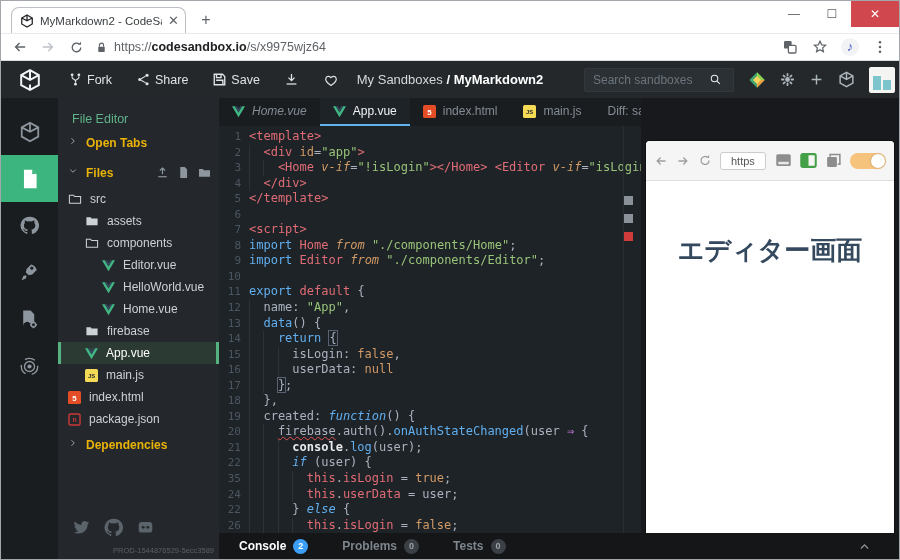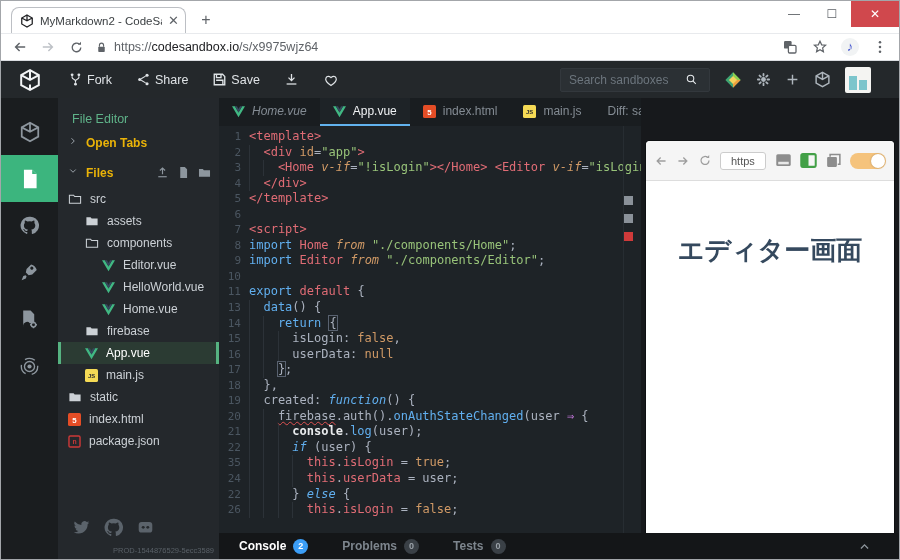--- a/index.html
+++ b/index.html
@@ -12,33 +12,33 @@
   .chrome-tab .title { font-size:11.5px; color:#3c4043; white-space:nowrap; overflow:hidden; flex:1; }
   .tab-close { color:#5f6368; font-size:13px; line-height:1; cursor:default; }
   .newtab-btn { margin-left:8px; margin-bottom:4px; color:#5f6368; font-size:16px; width:24px; text-align:center; }
   .win-controls { position:absolute; right:0; top:0; display:flex; height:26px; }
   .win-btn { width:38px; display:flex; align-items:center; justify-content:center; color:#5f6368; font-size:12px; }
   .win-btn.close { width:48px; background:#d0484d; color:#fff; }
   .addressbar { height:28px; border-top:1px solid #e8eaed; border-bottom:1px solid #dadce0; display:flex; align-items:center; padding:0 10px; gap:10px; flex:none; background:#fff; }
   .nav-ic { width:18px; height:18px; color:#5f6368; }
   .nav-ic.dim { color:#bdc1c6; }
   .url-box { display:flex; align-items:center; gap:6px; flex:1; font-size:12.5px; color:#5f6368; }
-  .url-box b { color:#202124; font-weight:normal; }
+  .url-box b { color:#202124; font-weight:bold; }
   .addr-right { display:flex; align-items:center; gap:12px; }
   .ext-music { width:18px; height:18px; border-radius:50%; background:#f1f3f4; color:#4a5bd0; font-size:13px; text-align:center; line-height:18px; }
 
   
   .app { flex:1; display:flex; flex-direction:column; background:#1a1d1f; overflow:hidden; }
   .csb-header { height:37px; background:#24282b; display:flex; align-items:center; flex:none; color:#e9ecef; position:relative; }
   .csb-logo { width:57px; display:flex; align-items:center; justify-content:center; color:#f2f4f6; }
   .hdr-actions { display:flex; align-items:center; gap:4px; }
   .hdr-btn { display:flex; align-items:center; gap:4px; padding:0 10px; font-size:12.5px; color:#dfe3e6; height:37px; }
   .hdr-title { position:absolute; left:0; right:0; text-align:center; font-size:13px; color:#d3d8db; pointer-events:none; }
   .hdr-title b { color:#fff; font-weight:bold; }
-  .hdr-right { margin-left:auto; display:flex; align-items:center; gap:14px; padding-right:28px; }
+  .hdr-right { margin-left:auto; display:flex; align-items:center; gap:14px; padding-right:4px; }
   .searchbox { background:#2b3034; border:1px solid #33383d; border-radius:2px; height:24px; width:150px; display:flex; align-items:center; padding:0 8px; gap:6px; }
   .searchbox input { background:transparent; border:none; outline:none; color:#aab2b8; font-size:12px; width:110px; font-family:"Liberation Sans",sans-serif; }
   .searchbox input::placeholder { color:#6c757d; }
   .avatar { width:26px; height:26px; background:#f4f4f2; border-radius:2px; display:flex; align-items:flex-end; justify-content:center; gap:2px; padding:3px; }
   .avatar i { display:block; width:8px; background:#7cc5cc; }
   .avatar i.b1 { height:14px; } .avatar i.b2 { height:10px; }
 
   .csb-body { flex:1; display:flex; overflow:hidden; }
   .activity-bar { width:57px; background:#1a1d1f; flex:none; display:flex; flex-direction:column; align-items:center; padding-top:10px; }
   .act-item { width:57px; height:47px; display:flex; align-items:center; justify-content:center; color:#8d969e; }
@@ -224,20 +224,21 @@
             </span>
           </div>
           <div class="hdr-btn">
             <span class="ic">
               <svg viewBox="0 0 20 20" width="16" height="16" fill="currentColor">
                 <path d="M10 16.8C4.3 13 2.6 9.8 3.7 7.4 4.8 5 7.7 4.9 10 7.1c2.3-2.2 5.2-2.1 6.3.3 1.1 2.4-.6 5.6-6.3 9.4Z" fill="none" stroke="currentColor" stroke-width="1.5"></path>
               </svg>
             </span>
           </div>
         </div>
+      <div class="hdr-title"><span>My Sandboxes</span> <b>/ MyMarkdown2</b></div>
       <div class="hdr-right">
         <div class="searchbox">
           <input placeholder="Search sandboxes" style="">
           <span class="ic">
               <svg viewBox="0 0 20 20" width="13" height="13" fill="currentColor">
                 <circle cx="8.5" cy="8.5" r="5" fill="none" stroke="currentColor" stroke-width="1.6"></circle>
                 <path d="m12.4 12.4 4.2 4.2" stroke="currentColor" stroke-width="1.6"></path>
               </svg>
             </span>
         </div>
@@ -440,46 +441,46 @@
               <span class="ic">
                 <svg viewBox="0 0 20 20" width="13" height="13" fill="currentColor">
                   <rect width="20" height="20" rx="2.5" fill="#f5da55"></rect>
                   <text x="10" y="14.5" font-size="9" font-weight="bold" fill="#2b2b2b" text-anchor="middle" font-family="sans-serif">JS</text>
                 </svg>
               </span>
               <span>main.js</span>
             </div>
             <div class="tree-item" style="padding-left: 10px;">
               <span class="ic">
-                <svg viewBox="0 0 20 20" width="14" height="14" fill="currentColor">
-                  <path d="M2 4.5h6l1.5 2H18v9.5H2Z"></path>
-                </svg>
-              </span>
-              <span>static</span>
-            </div>
-            <div class="tree-item" style="padding-left: 10px;">
-              <span class="ic">
                 <svg viewBox="0 0 20 20" width="13" height="13" fill="currentColor">
                   <rect width="20" height="20" rx="2.5" fill="#e44d26"></rect>
                   <text x="10" y="15" font-size="12" font-weight="bold" fill="#fff" text-anchor="middle" font-family="sans-serif">5</text>
                 </svg>
               </span>
               <span>index.html</span>
             </div>
             <div class="tree-item" style="padding-left: 10px;">
               <span class="ic">
                 <svg viewBox="0 0 20 20" width="13" height="13" fill="currentColor">
                   <rect x="1.5" y="1.5" width="17" height="17" rx="2" fill="none" stroke="#cb3837" stroke-width="2.2"></rect>
                   <text x="10" y="14.5" font-size="10.5" font-weight="bold" fill="#cb3837" text-anchor="middle" font-family="sans-serif">n</text>
                 </svg>
               </span>
               <span>package.json</span>
             </div>
           </div>
         <div class="sb-gap"></div>
+        <div class="sb-row">
+          <span class="chev ic">
+              <svg viewBox="0 0 20 20" width="10" height="10" fill="currentColor">
+                <path d="m7 4.5 5.5 5.5L7 15.5" fill="none" stroke="currentColor" stroke-width="2"></path>
+              </svg>
+            </span>
+          <span>Dependencies</span>
+        </div>
         <div class="sb-footer">
           <div class="sb-soc" id="social-icons">
               <span class="ic">
                 <svg viewBox="0 0 24 24" width="17" height="17" fill="currentColor">
                   <path d="M23 4.9c-.8.4-1.7.6-2.6.8a4.5 4.5 0 0 0 2-2.5c-.9.5-1.9.9-2.9 1.1a4.5 4.5 0 0 0-7.7 4.1A12.8 12.8 0 0 1 2.5 3.7a4.5 4.5 0 0 0 1.4 6 4.4 4.4 0 0 1-2-.6v.1a4.5 4.5 0 0 0 3.6 4.4 4.5 4.5 0 0 1-2 .1 4.5 4.5 0 0 0 4.2 3.1A9 9 0 0 1 1 18.6a12.7 12.7 0 0 0 6.9 2c8.3 0 12.8-6.9 12.8-12.8v-.6c.9-.6 1.6-1.4 2.2-2.3Z" <="" svg=""></path>
                 </svg>
               </span>
               <span class="ic">
                 <svg viewBox="0 0 20 20" width="21" height="21" fill="currentColor">
                   <path d="M10 1.6a8.4 8.4 0 0 0-2.7 16.4c.4.1.6-.2.6-.4v-1.4c-2.3.5-2.8-1.1-2.8-1.1-.4-1-.9-1.2-.9-1.2-.8-.5.1-.5.1-.5.8.1 1.3.9 1.3.9.7 1.2 1.9.9 2.4.7.1-.5.3-.9.5-1.1-1.9-.2-3.8-.9-3.8-4.1 0-.9.3-1.7.9-2.3-.1-.2-.4-1 .1-2.2 0 0 .7-.2 2.3.9a8 8 0 0 1 4.2 0c1.6-1.1 2.3-.9 2.3-.9.5 1.2.2 2 .1 2.2.5.6.9 1.4.9 2.3 0 3.2-2 3.9-3.8 4.1.3.3.5.8.5 1.5v2.3c0 .2.2.5.6.4A8.4 8.4 0 0 0 10 1.6Z"></path>
@@ -547,20 +548,21 @@
                 <div class="code-line"><span class="ln">2</span><span class="lc"><span class="ind">  </span><span class="r">&lt;div</span><span class="w"> </span><span class="o">id</span><span class="w">=</span><span class="g">"app"</span><span class="r">&gt;</span></span></div>
                 <div class="code-line"><span class="ln">3</span><span class="lc"><span class="ind">  </span><span class="ind">  </span><span class="r">&lt;Home</span><span class="w"> </span><span class="oi">v-if</span><span class="w">=</span><span class="g">"!isLogin"</span><span class="r">&gt;&lt;/Home&gt;</span><span class="w"> </span><span class="r">&lt;Editor</span><span class="w"> </span><span class="oi">v-if</span><span class="w">=</span><span class="g">"isLogin"</span></span></div>
                 <div class="code-line"><span class="ln">4</span><span class="lc"><span class="ind">  </span><span class="r">&lt;/div&gt;</span></span></div>
                 <div class="code-line"><span class="ln">5</span><span class="lc"><span class="r">&lt;/template&gt;</span></span></div>
                 <div class="code-line"><span class="ln">6</span><span class="lc"></span></div>
                 <div class="code-line"><span class="ln">7</span><span class="lc"><span class="r">&lt;script&gt;</span></span></div>
                 <div class="code-line"><span class="ln">8</span><span class="lc"><span class="b">import</span><span class="w"> </span><span class="r">Home</span><span class="w"> </span><span class="oi">from</span><span class="w"> </span><span class="g">"./components/Home"</span><span class="w">;</span></span></div>
                 <div class="code-line"><span class="ln">9</span><span class="lc"><span class="b">import</span><span class="w"> </span><span class="r">Editor</span><span class="w"> </span><span class="oi">from</span><span class="w"> </span><span class="g">"./components/Editor"</span><span class="w">;</span></span></div>
                 <div class="code-line"><span class="ln">10</span><span class="lc"></span></div>
                 <div class="code-line"><span class="ln">11</span><span class="lc"><span class="b">export</span><span class="w"> </span><span class="r">default</span><span class="w"> {</span></span></div>
+                <div class="code-line"><span class="ln">12</span><span class="lc"><span class="ind">  </span><span class="w">name</span><span class="w">: </span><span class="g">"App"</span><span class="w">,</span></span></div>
                 <div class="code-line"><span class="ln">13</span><span class="lc"><span class="ind">  </span><span class="b">data</span><span class="w">() {</span></span></div>
                 <div class="code-line"><span class="ln">14</span><span class="lc"><span class="ind">  </span><span class="ind">  </span><span class="b">return</span><span class="w"> </span><span class="cur"></span><span class="k">{</span></span></div>
                 <div class="code-line"><span class="ln">15</span><span class="lc"><span class="ind">  </span><span class="ind">  </span><span class="ind">  </span><span class="w">isLogin</span><span class="w">: </span><span class="o">false</span><span class="w">,</span></span></div>
                 <div class="code-line"><span class="ln">16</span><span class="lc"><span class="ind">  </span><span class="ind">  </span><span class="ind">  </span><span class="w">userData</span><span class="w">: </span><span class="o">null</span></span></div>
                 <div class="code-line"><span class="ln">17</span><span class="lc"><span class="ind">  </span><span class="ind">  </span><span class="k">}</span><span class="w">;</span></span></div>
                 <div class="code-line"><span class="ln">18</span><span class="lc"><span class="ind">  </span><span class="w">},</span></span></div>
                 <div class="code-line"><span class="ln">19</span><span class="lc"><span class="ind">  </span><span class="w">created</span><span class="w">: </span><span class="bi">function</span><span class="w">() {</span></span></div>
                 <div class="code-line"><span class="ln">20</span><span class="lc"><span class="ind">  </span><span class="ind">  </span><span class="e">firebase</span><span class="w">.auth().</span><span class="b">onAuthStateChanged</span><span class="w">(user </span><span class="p">⇒</span><span class="w"> {</span></span></div>
                 <div class="code-line"><span class="ln">21</span><span class="lc"><span class="ind">  </span><span class="ind">  </span><span class="ind">  </span><span class="cb">console</span><span class="w">.</span><span class="b">log</span><span class="w">(user);</span></span></div>
                 <div class="code-line"><span class="ln">22</span><span class="lc"><span class="ind">  </span><span class="ind">  </span><span class="ind">  </span><span class="bi">if</span><span class="w"> (user) {</span></span></div>

